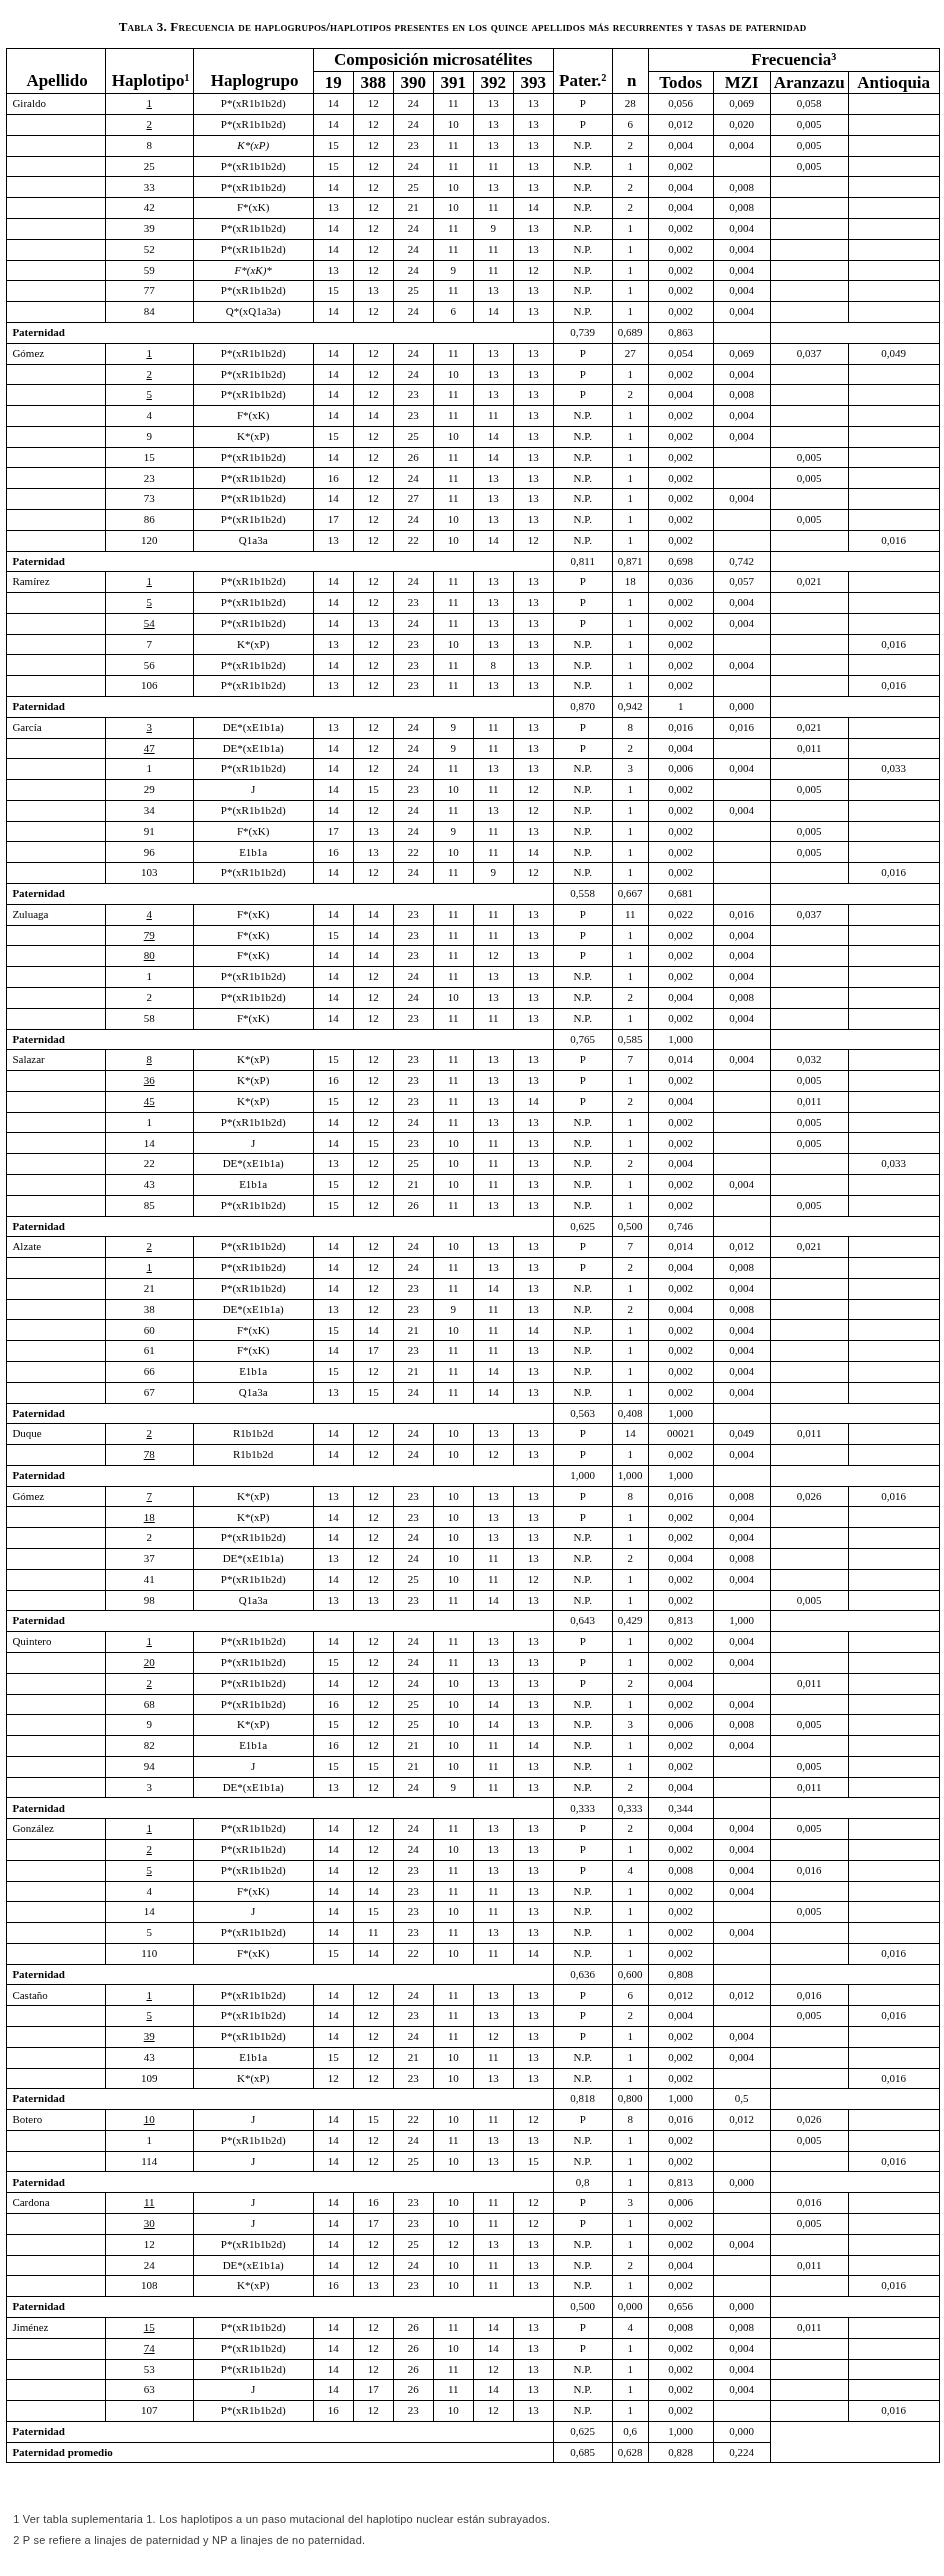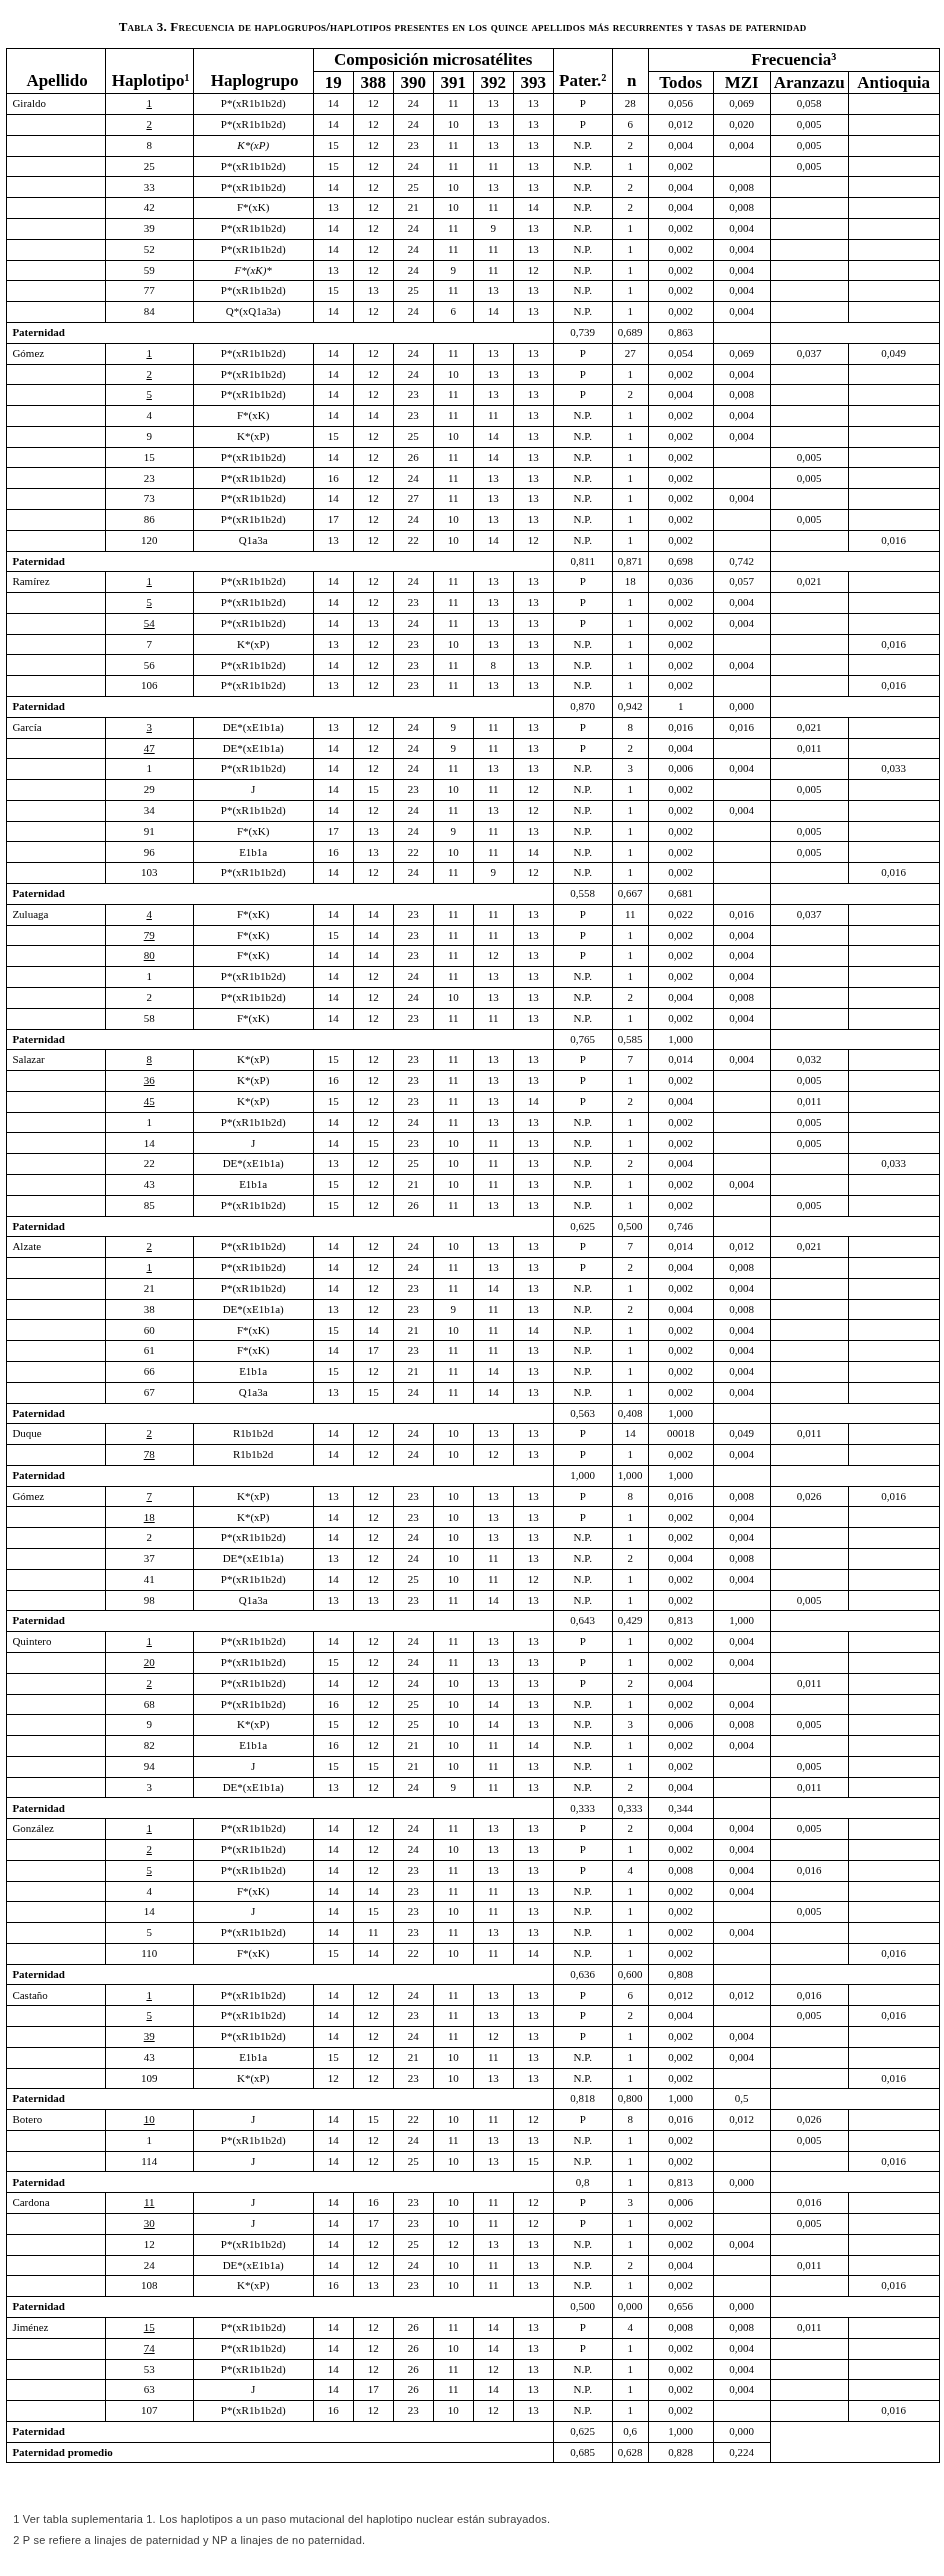--- a/index.html
+++ b/index.html
@@ -1103,21 +1103,21 @@
           <td class="hap u">2</td>
           <td class="grp">R1b1b2d</td>
           <td class="ms">14</td>
           <td class="ms">12</td>
           <td class="ms">24</td>
           <td class="ms">10</td>
           <td class="ms">13</td>
           <td class="ms">13</td>
           <td class="pater">P</td>
           <td class="ncol">14</td>
-          <td class="freq">00018</td>
+          <td class="freq">00021</td>
           <td class="freq">0,049</td>
           <td class="freq">0,011</td>
           <td class="freq"></td>
         </tr>
         <tr>
           <td class="apellido"></td>
           <td class="hap u">78</td>
           <td class="grp">R1b1b2d</td>
           <td class="ms">14</td>
           <td class="ms">12</td>

